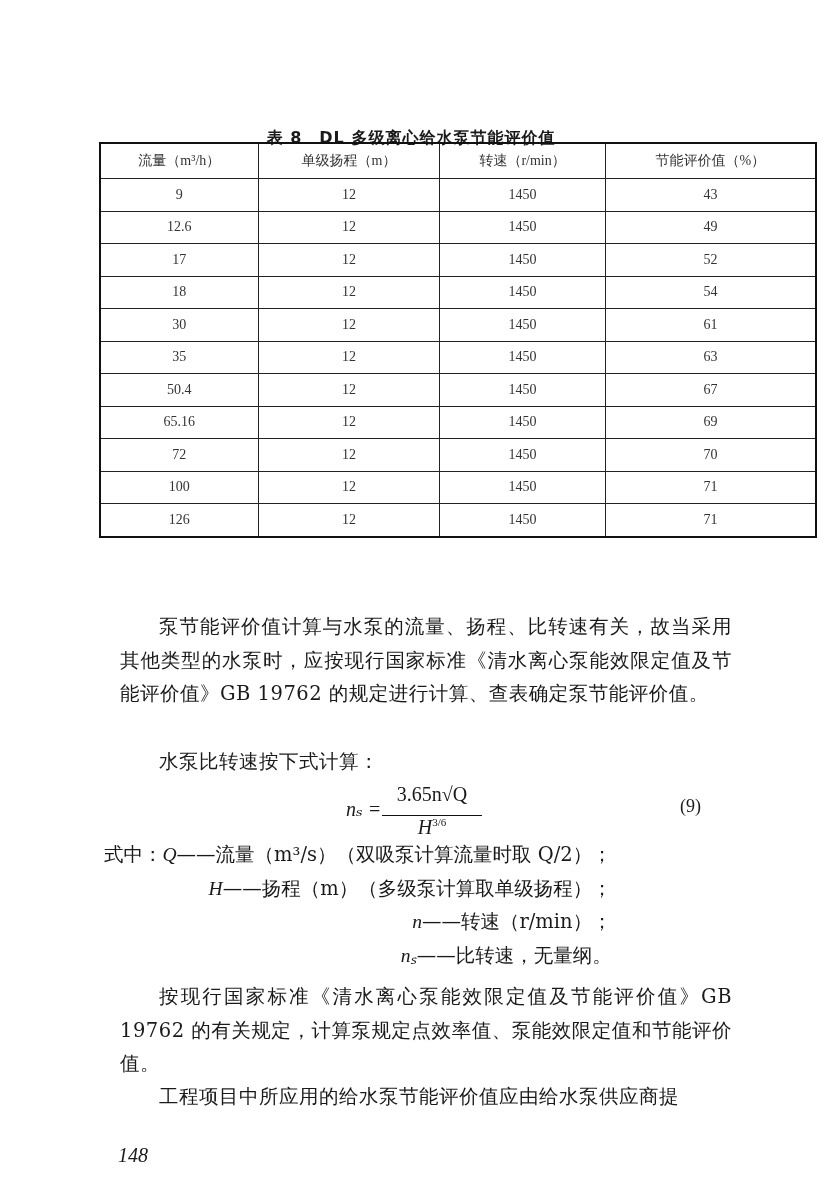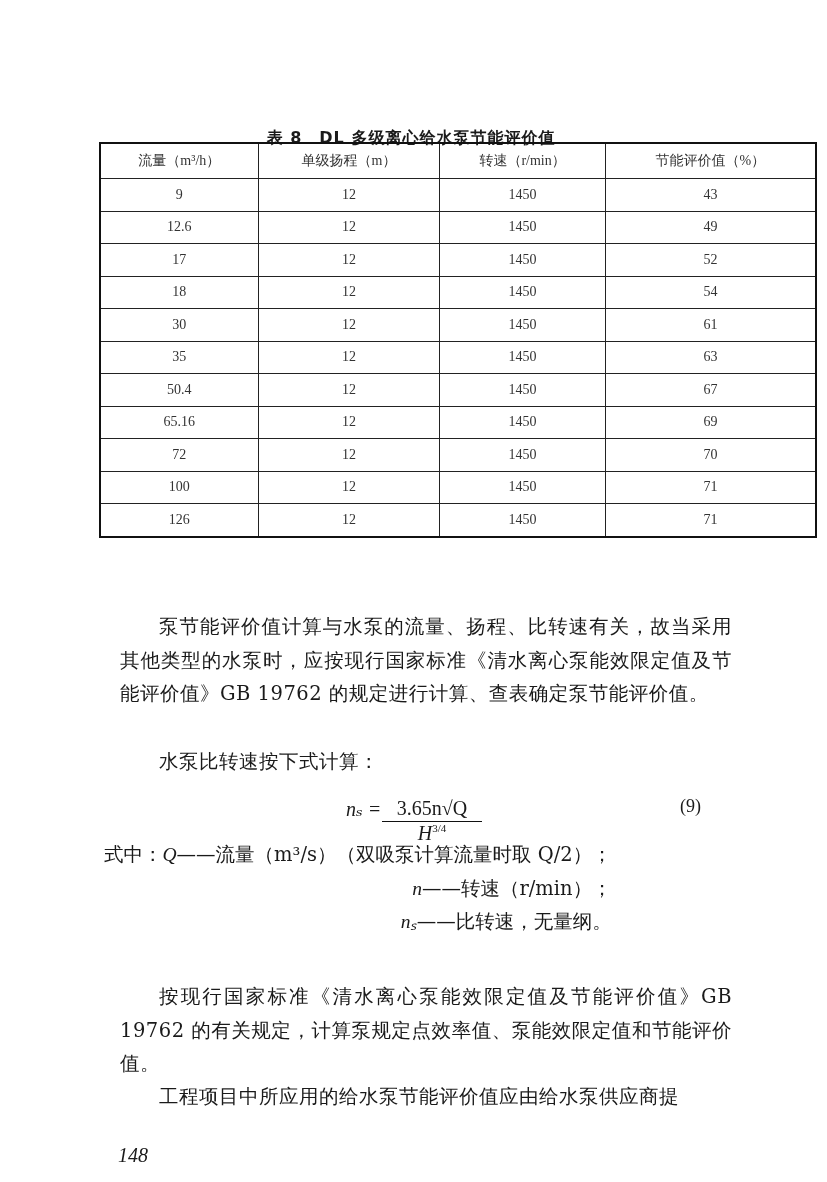--- a/index.html
+++ b/index.html
@@ -14,21 +14,21 @@
                padding:0; font-size:14px; font-weight:normal; color:#333; }
   table.data th { font-size:14px; height:34px; }
   table.data { border:2px solid #111; }
   .para { position:absolute; left:120px; width:612px; font-size:19.5px; line-height:33.5px;
           text-align:justify; letter-spacing:0.5px; }
   .indent { text-indent:39px; }
   .formula { position:absolute; top:783px; left:330px; font-family:"Liberation Serif","DejaVu Serif",serif;
              font-size:20px; }
   .formula .lhs { position:absolute; top:14px; left:16px; font-style:italic; white-space:nowrap; }
   .formula .frac { position:absolute; left:52px; top:0; text-align:center; width:100px; }
-  .formula .num { display:block; border-bottom:1.5px solid #111; padding-bottom:1px; white-space:nowrap;margin-top:14px; }
+  .formula .num { display:block; border-bottom:1.5px solid #111; padding-bottom:9px; white-space:nowrap; }
   .formula .den { display:block; font-style:italic; }
   .formula .den sup { font-size:11px; font-style:normal; }
   .eqno { position:absolute; top:796px; left:680px; font-size:18px; font-family:"Liberation Serif",serif; }
   .defs { position:absolute; left:104px; top:838px; font-size:19.5px; line-height:33.5px; }
   .defs div { white-space:nowrap;text-align:right; }
   .page-num { position:absolute; top:1144px; left:118px; font-style:italic; font-size:20px;
               font-family:"Liberation Serif",serif; }
   i.var { font-family:"Liberation Serif",serif; }
 </style>
 </head>
@@ -115,27 +115,28 @@
     </tbody>
 </table>
 
 <div class="para indent" style="top:610px;">泵节能评价值计算与水泵的流量、扬程、比转速有关，故当采用其他类型的水泵时，应按现行国家标准《清水离心泵能效限定值及节能评价值》GB 19762 的规定进行计算、查表确定泵节能评价值。</div>
 <div class="para indent" style="top:745px;">水泵比转速按下式计算：</div>
 
 <div class="formula">
   <span class="lhs">nₛ =</span>
   <span class="frac">
     <span class="num">3.65n√Q</span>
-    <span class="den"><span>H</span><sup>3/4</sup></span>
+    <span class="den"><span>H</span><sup>3/6</sup></span>
   </span>
 </div>
 <div class="eqno">(9)</div>
 
 <div class="defs">
   <div><span>式中：</span><i class="var">Q</i><span>——流量（m³/s）（双吸泵计算流量时取 Q/2）；</span></div>
+  <div style="padding-left:60px;"><i class="var">H</i><span>——扬程（m）（多级泵计算取单级扬程）；</span></div>
   <div style="padding-left:66px;"><i class="var">n</i><span>——转速（r/min）；</span></div>
   <div style="padding-left:60px;"><i class="var">nₛ</i><span>——比转速，无量纲。</span></div>
 </div>
 
 <div class="para indent" style="top:980px;">按现行国家标准《清水离心泵能效限定值及节能评价值》GB 19762 的有关规定，计算泵规定点效率值、泵能效限定值和节能评价值。</div>
 <div class="para indent" style="top:1080px;">工程项目中所应用的给水泵节能评价值应由给水泵供应商提</div>
 
 <div class="page-num">148</div>
 
 </body></html>

